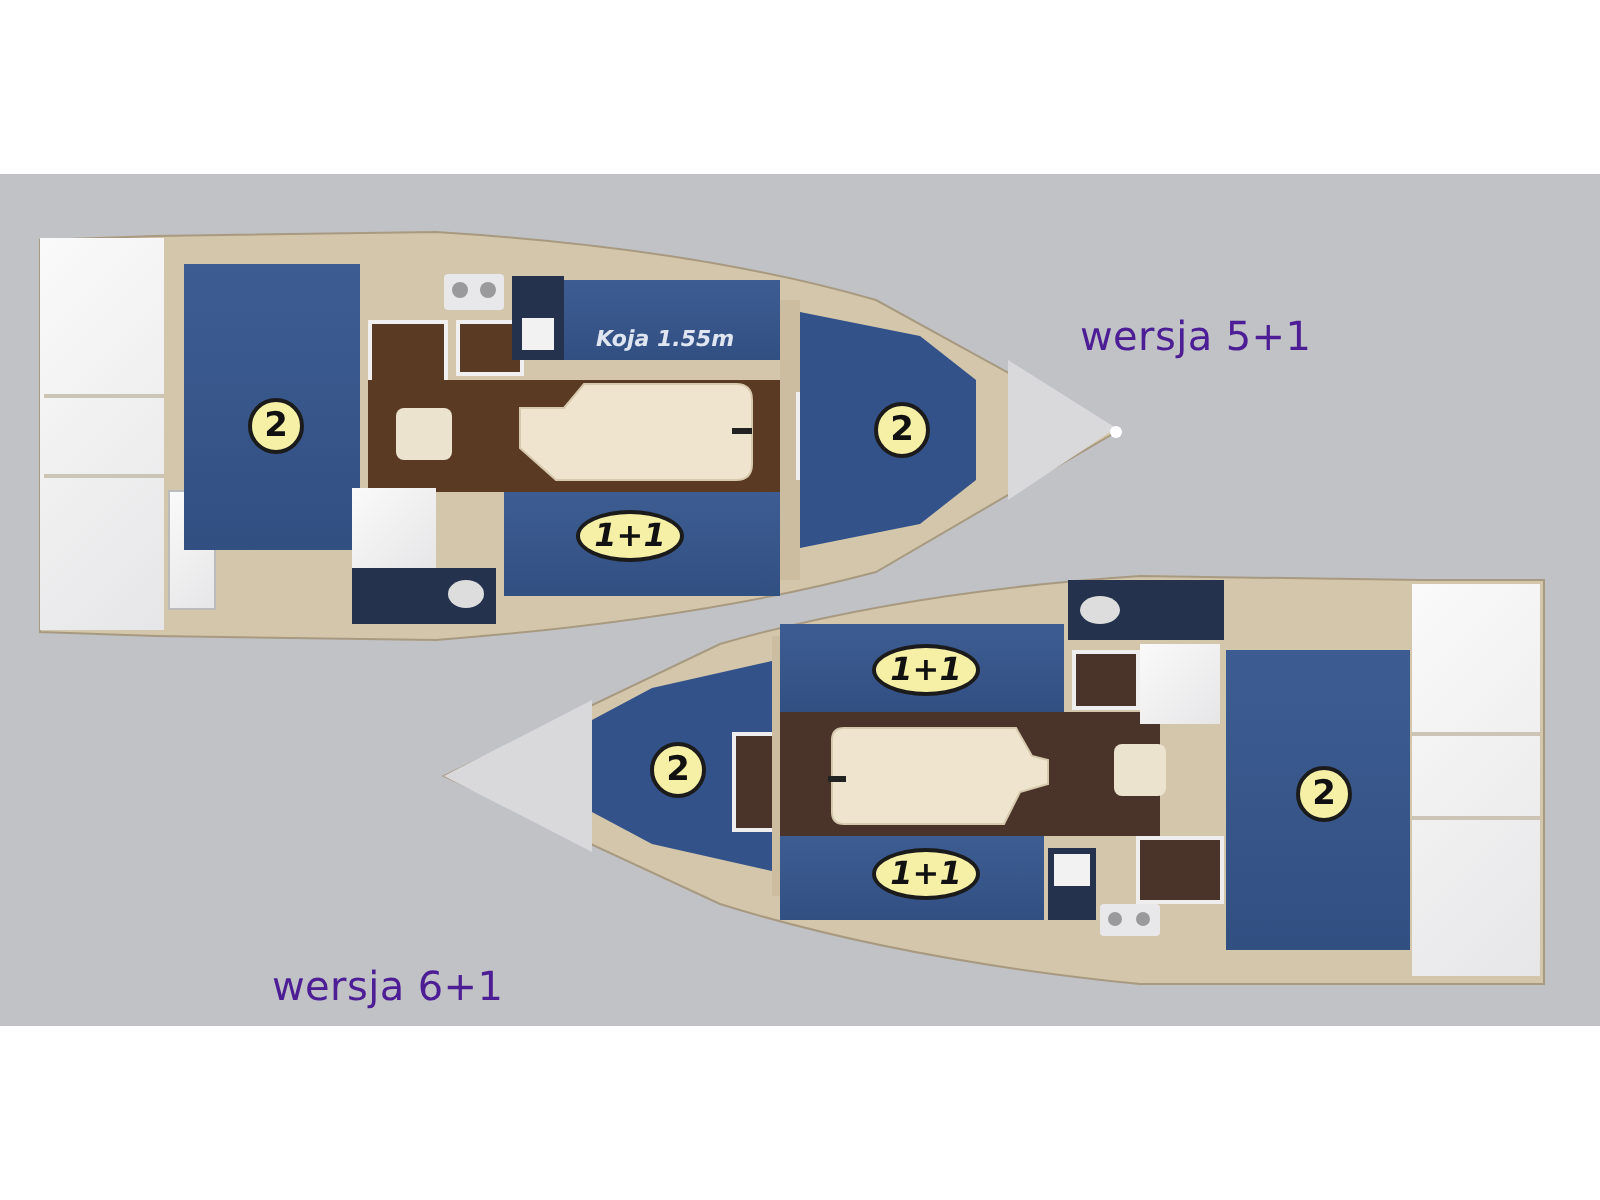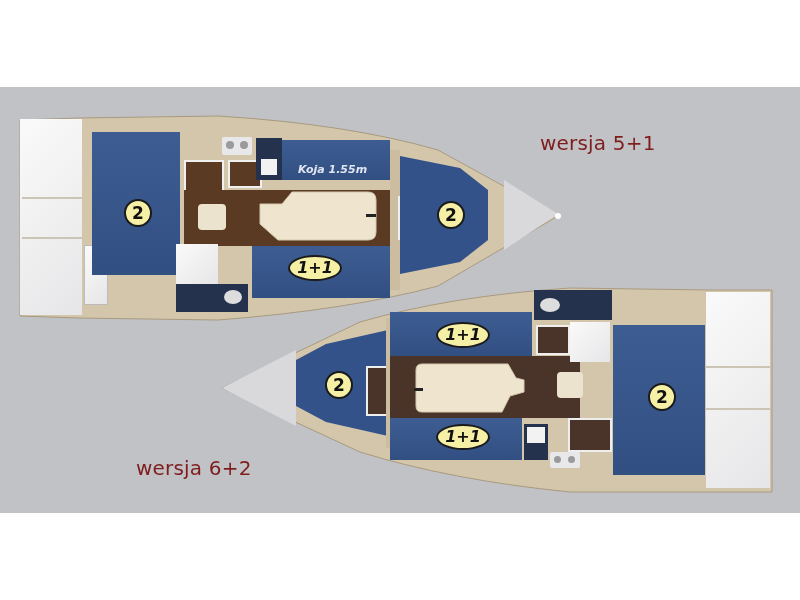--- a/index.html
+++ b/index.html
@@ -1,20 +1,20 @@
 <!DOCTYPE html>
 <html><head>
 <meta charset="utf-8">
 <style>
   html, body { margin:0; padding:0; }
   body { width:800px; height:600px; background:#ffffff; position:relative; overflow:hidden; font-family:"DejaVu Sans", sans-serif; }
   .band { position:absolute; left:0; top:87px; width:800px; height:426px; background:#c1c2c6; }
   .abs { position:absolute; }
   .hull { position:absolute; }
-  .label-version { position:absolute; font-family:"DejaVu Sans", sans-serif; font-size:20px; color:#7f1d1d; letter-spacing:0.2px; }
+  .label-version { position:absolute; font-family:"DejaVu Sans", sans-serif; font-size:20px; color:#4c1d95; letter-spacing:0.2px;margin-top:25px; }
   .badge { position:absolute; background:#f6f0a6; border:2px solid #1b1b1b; border-radius:50%; color:#111; font-weight:bold; font-style:italic; text-align:center; font-family:"DejaVu Sans", sans-serif; }
   .badge.round { width:24px; height:24px; line-height:24px; font-size:17px; font-style:normal; }
   .badge.oval { width:50px; height:22px; line-height:22px; font-size:16px; border-radius:50%;font-style:italic; }
   .koja { position:absolute; color:#dfe6f2; font-style:italic; font-weight:bold; font-size:11px; font-family:"DejaVu Sans", sans-serif; }
   .blue { background:linear-gradient(180deg,#3d5d92 0%,#324f82 100%); }
   .wood { background:#5a3a22; }
   .wood-dark { background:#4a3429; }
   .cream { background:#ece3cf; }
   .beige { background:#cdbda0; }
   .white { background:linear-gradient(135deg,#fafafa,#e6e6e8); }
@@ -114,14 +114,14 @@
   <div class="abs" style="left:540px;top:298px;width:20px;height:14px;background:#ddd;border-radius:50%;"></div>
   <div class="abs wood-dark" style="left:536px;top:325px;width:30px;height:26px;border:2px solid #eee;"></div>
   <div class="abs white" style="left:570px;top:322px;width:40px;height:40px;"></div>
 
   <div class="abs blue" style="left:613px;top:325px;width:92px;height:150px;"></div>
   <div class="badge round" style="left:648px;top:383px;">2</div>
 
   <div class="abs white" style="left:706px;top:292px;width:64px;height:196px;"></div>
   <div class="abs" style="left:706px;top:366px;width:64px;height:2px;background:#ccc4b4;"></div>
   <div class="abs" style="left:706px;top:408px;width:64px;height:2px;background:#ccc4b4;"></div>
-  <div class="label-version" style="left:136px;top:456px;">wersja 6+2</div>
+  <div class="label-version" style="left:136px;top:456px;">wersja 6+1</div>
 </div>
 
 </body></html>

